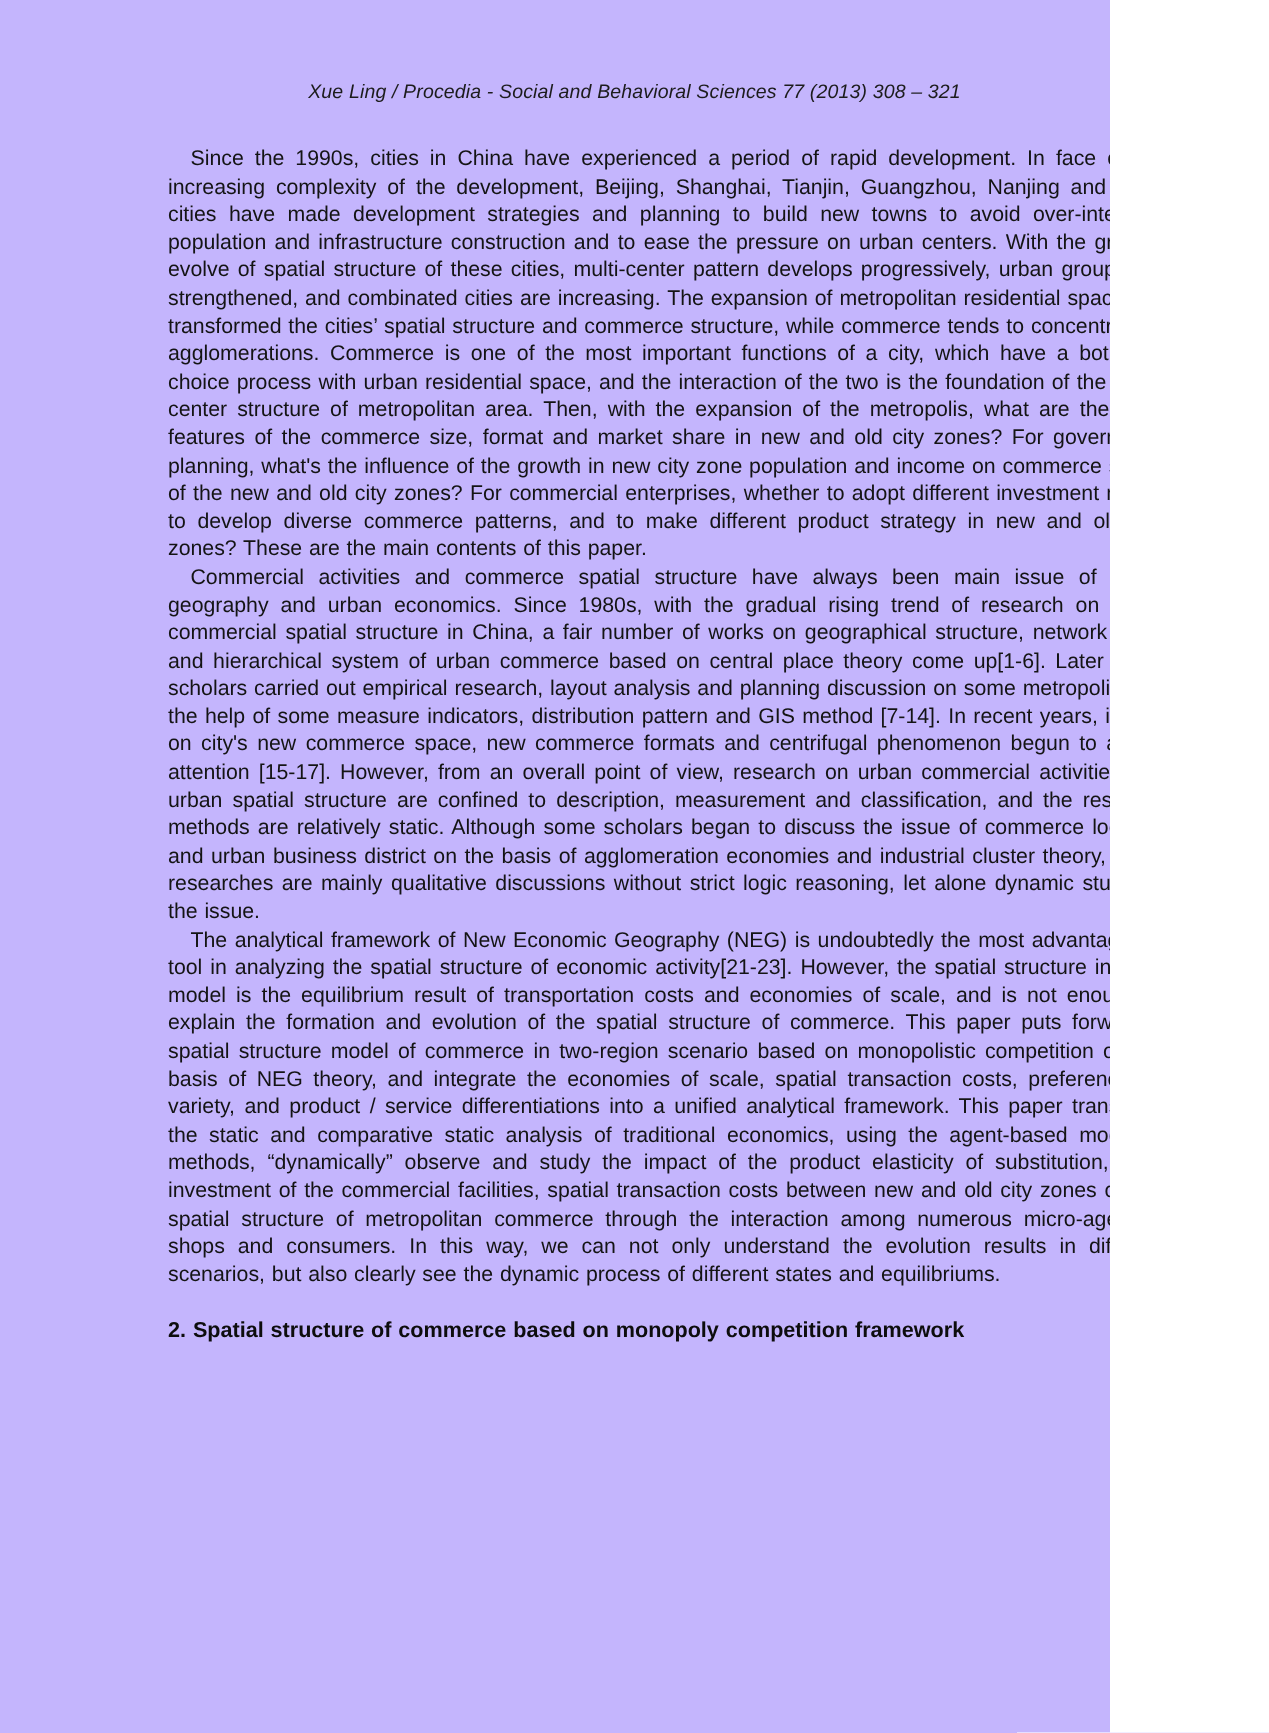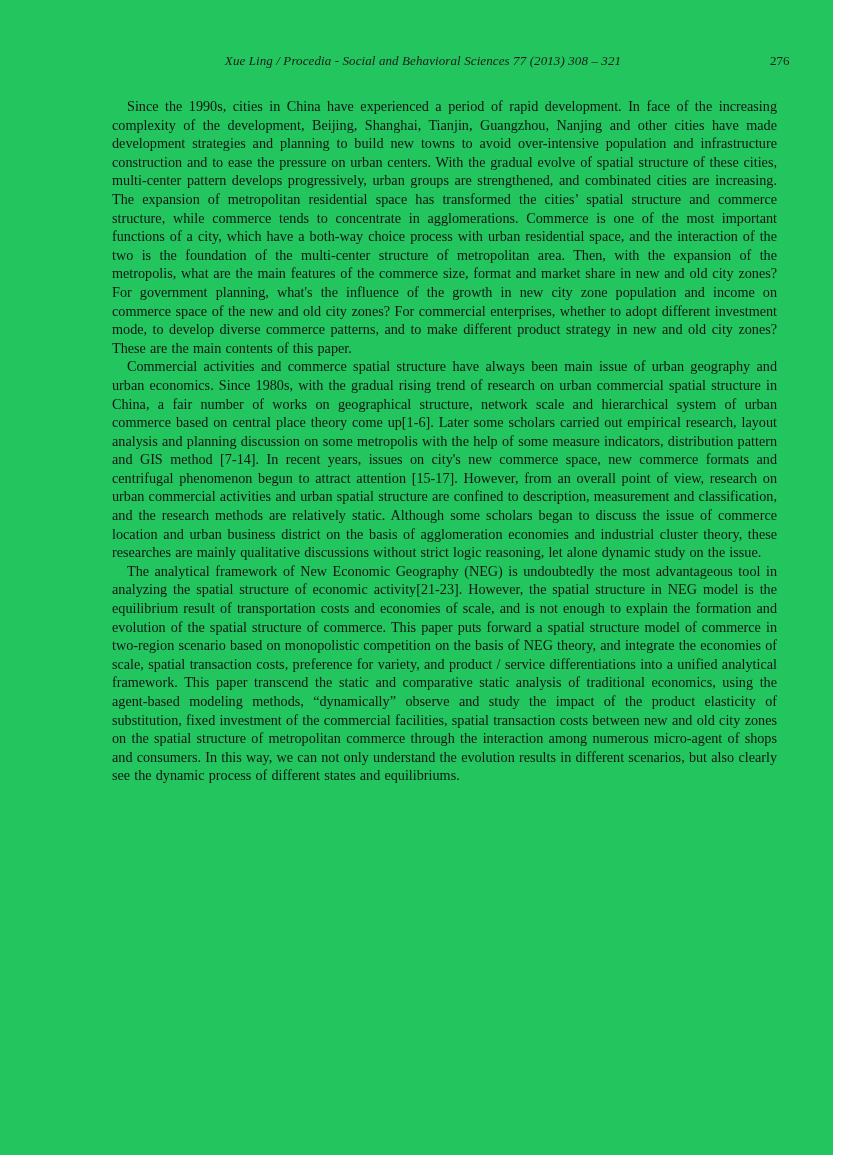--- a/index.html
+++ b/index.html
@@ -2,25 +2,25 @@
 <html><head>
 <meta charset="utf-8">
 <style>
   html, body {
     margin: 0;
     padding: 0;
     background: #ffffff;
   }
   .page {
     position: relative;
-    width: 833px;
+    width: 740px;
     height: 1155px;
-    background: #22c55e;
+    background: #c4b5fd;
     overflow: hidden;
-    font-family: Liberation Serif, serif;
+    font-family: Liberation Sans, sans-serif;
     color: #141414;
   }
   .running-head {
     position: absolute;
     top: 53px;
     left: 0;
     width: 846px;
     text-align: center;
     font-style: italic;
     font-size: 13px;
@@ -71,15 +71,16 @@
 <div class="page">
 
   <div class="running-head">Xue Ling / Procedia - Social and Behavioral Sciences 77 (2013) 308 – 321</div>
 
   <div class="page-number">276</div>
 
   <div class="body-text">
     <p>Since the 1990s, cities in China have experienced a period of rapid development. In face of the increasing complexity of the development, Beijing, Shanghai, Tianjin, Guangzhou, Nanjing and other cities have made development strategies and planning to build new towns to avoid over-intensive population and infrastructure construction and to ease the pressure on urban centers. With the gradual evolve of spatial structure of these cities, multi-center pattern develops progressively, urban groups are strengthened, and combinated cities are increasing. The expansion of metropolitan residential space has transformed the cities’ spatial structure and commerce structure, while commerce tends to concentrate in agglomerations. Commerce is one of the most important functions of a city, which have a both-way choice process with urban residential space, and the interaction of the two is the foundation of the multi-center structure of metropolitan area. Then, with the expansion of the metropolis, what are the main features of the commerce size, format and market share in new and old city zones? For government planning, what's the influence of the growth in new city zone population and income on commerce space of the new and old city zones? For commercial enterprises, whether to adopt different investment mode, to develop diverse commerce patterns, and to make different product strategy in new and old city zones? These are the main contents of this paper.</p>
     <p>Commercial activities and commerce spatial structure have always been main issue of urban geography and urban economics. Since 1980s, with the gradual rising trend of research on urban commercial spatial structure in China, a fair number of works on geographical structure, network scale and hierarchical system of urban commerce based on central place theory come up[1-6]. Later some scholars carried out empirical research, layout analysis and planning discussion on some metropolis with the help of some measure indicators, distribution pattern and GIS method [7-14]. In recent years, issues on city's new commerce space, new commerce formats and centrifugal phenomenon begun to attract attention [15-17]. However, from an overall point of view, research on urban commercial activities and urban spatial structure are confined to description, measurement and classification, and the research methods are relatively static. Although some scholars began to discuss the issue of commerce location and urban business district on the basis of agglomeration economies and industrial cluster theory, these researches are mainly qualitative discussions without strict logic reasoning, let alone dynamic study on the issue.</p>
     <p>The analytical framework of New Economic Geography (NEG) is undoubtedly the most advantageous tool in analyzing the spatial structure of economic activity[21-23]. However, the spatial structure in NEG model is the equilibrium result of transportation costs and economies of scale, and is not enough to explain the formation and evolution of the spatial structure of commerce. This paper puts forward a spatial structure model of commerce in two-region scenario based on monopolistic competition on the basis of NEG theory, and integrate the economies of scale, spatial transaction costs, preference for variety, and product / service differentiations into a unified analytical framework. This paper transcend the static and comparative static analysis of traditional economics, using the agent-based modeling methods, “dynamically” observe and study the impact of the product elasticity of substitution, fixed investment of the commercial facilities, spatial transaction costs between new and old city zones on the spatial structure of metropolitan commerce through the interaction among numerous micro-agent of shops and consumers. In this way, we can not only understand the evolution results in different scenarios, but also clearly see the dynamic process of different states and equilibriums.</p>
+    <h2 class="section-heading">2. Spatial structure of commerce based on monopoly competition framework</h2>
   </div>
 
 </div>
 
 </body></html>

